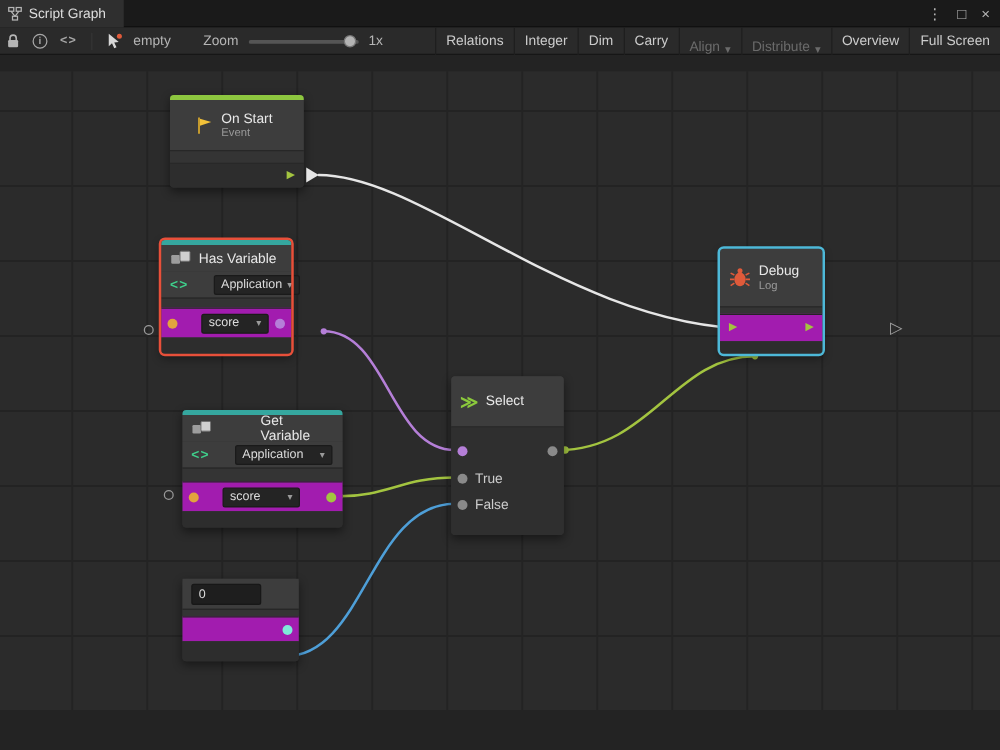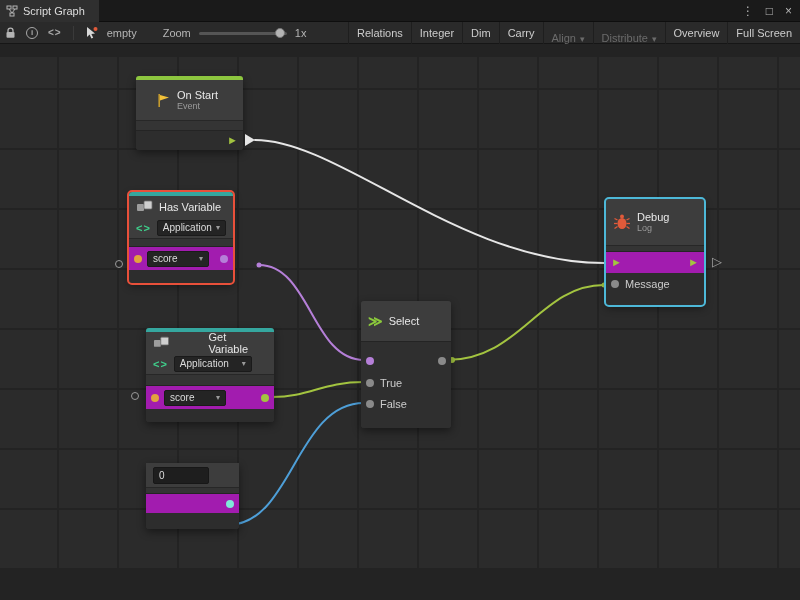--- a/index.html
+++ b/index.html
@@ -69,21 +69,21 @@
   .dot { width:8px; height:8px; border-radius:50%; flex:0 0 auto; }
   .dot-orange { background:var(--port-orange); }
   .dot-purple { background:var(--wire-purple); }
   .dot-green  { background:var(--wire-green); }
   .dot-gray   { background:var(--port-gray); }
   .dot-cyan   { background:var(--port-cyan); }
   .flow-arrow { color:var(--wire-green); font-size:11px; line-height:1; }
   .push { margin-left:auto; }
   .dd { background:#242424; border:1px solid #1a1a1a; border-radius:2px; color:#dcdcdc;
     font-size:10px; display:flex; align-items:center; justify-content:space-between;
-    gap:4px; padding:1px 5px; height:16px; }
+    gap:4px; padding:1px 5px; height:16px;margin-left:14px; }
   .dd .caret { font-size:8px; color:#9a9a9a; }
   .select-glyph { color:#8bc93c; font-size:14px; font-weight:bold; line-height:1; }
   .brackets-green { color:#3fd08c; font-size:11px; font-weight:bold; letter-spacing:1px; }
   .int-icon { width:13px; height:13px; border-radius:50%; background:var(--port-cyan); flex:0 0 auto; }
   .num-field { background:#1e1e1e; border:1px solid #171717; border-radius:2px; color:#dcdcdc;
     font-size:10px; width:56px; height:17px; display:flex; align-items:center; padding:0 5px; }
 
   
   .tri-out { position:absolute; width:0; height:0; border-top:6px solid transparent;
     border-bottom:6px solid transparent; border-left:10px solid #e6e6e6; }
@@ -278,21 +278,21 @@
         <span class="dot dot-gray"></span>
         <span>True</span>
       </div>
       <div class="prow" style="height:21px;text-align:center;">
         <span class="dot dot-gray"></span>
         <span>False</span>
       </div>
     </div>
   </div>
 
-  <div class="node focused" style="left:606px; top:155px; width:98px;">
+  <div class="node focused" style="left:576px; top:155px; width:82px;">
     <div class="hdr" style="height:46px; border-radius:3px 3px 0 0;">
       <svg width="18" height="18" viewBox="0 0 18 18">
         <g stroke="#e05a3a" stroke-width="1.3">
           <line x1="4.5" y1="7" x2="1.5" y2="5.5"></line>
             <line x1="4.5" y1="10.5" x2="1" y2="10.5"></line>
           <line x1="4.5" y1="13.5" x2="1.5" y2="15.5"></line>
           <line x1="13.5" y1="7" x2="16.5" y2="5.5"></line>
             <line x1="13.5" y1="10.5" x2="17" y2="10.5"></line>
           <line x1="13.5" y1="13.5" x2="16.5" y2="15.5"></line>
         </g>
@@ -302,24 +302,20 @@
       <div class="hdr-col">
         <span class="title">Debug</span>
         <span class="subtitle">Log</span>
       </div>
     </div>
     <div class="spacer" style="height:6px;"></div>
     <div class="portrow" style="height:22px;">
       <span class="flow-arrow">►</span>
       <span class="flow-arrow push">►</span>
     </div>
-    <div class="prow" style="height:22px; background:#2d2d2d;">
-      <span class="dot dot-gray"></span>
-      <span>Message</span>
-    </div>
     <div class="footer" style="height:10px;"></div>
   </div>
   <div class="tri-hollow" style="left:712px; top:211px;">▷</div>
 
   <div class="node" style="left:146px; top:419px; width:93px;">
     <div class="hdr" style="height:24px;">
       <div class="num-field">
         <span>0</span>
       </div>
     </div>

